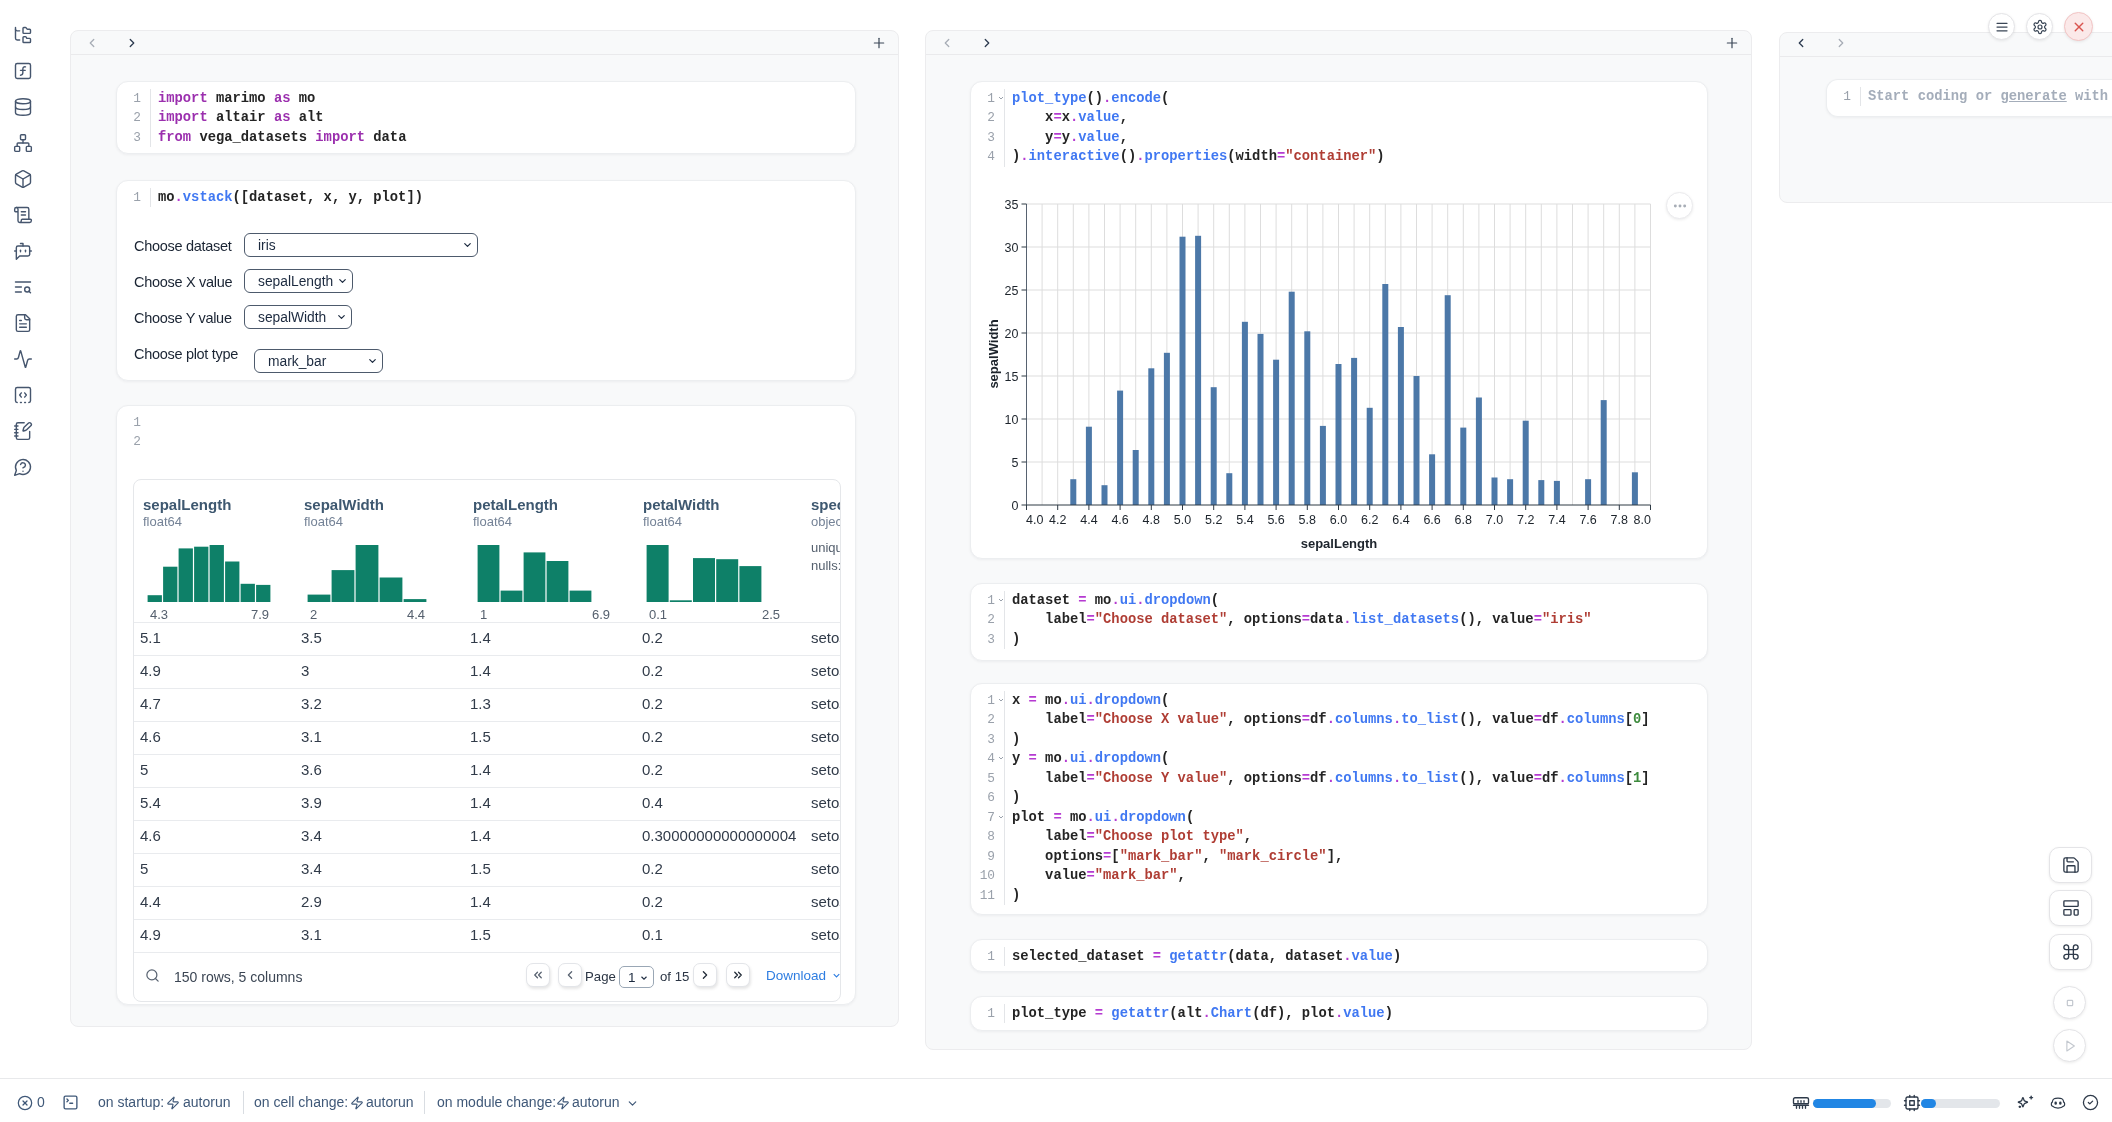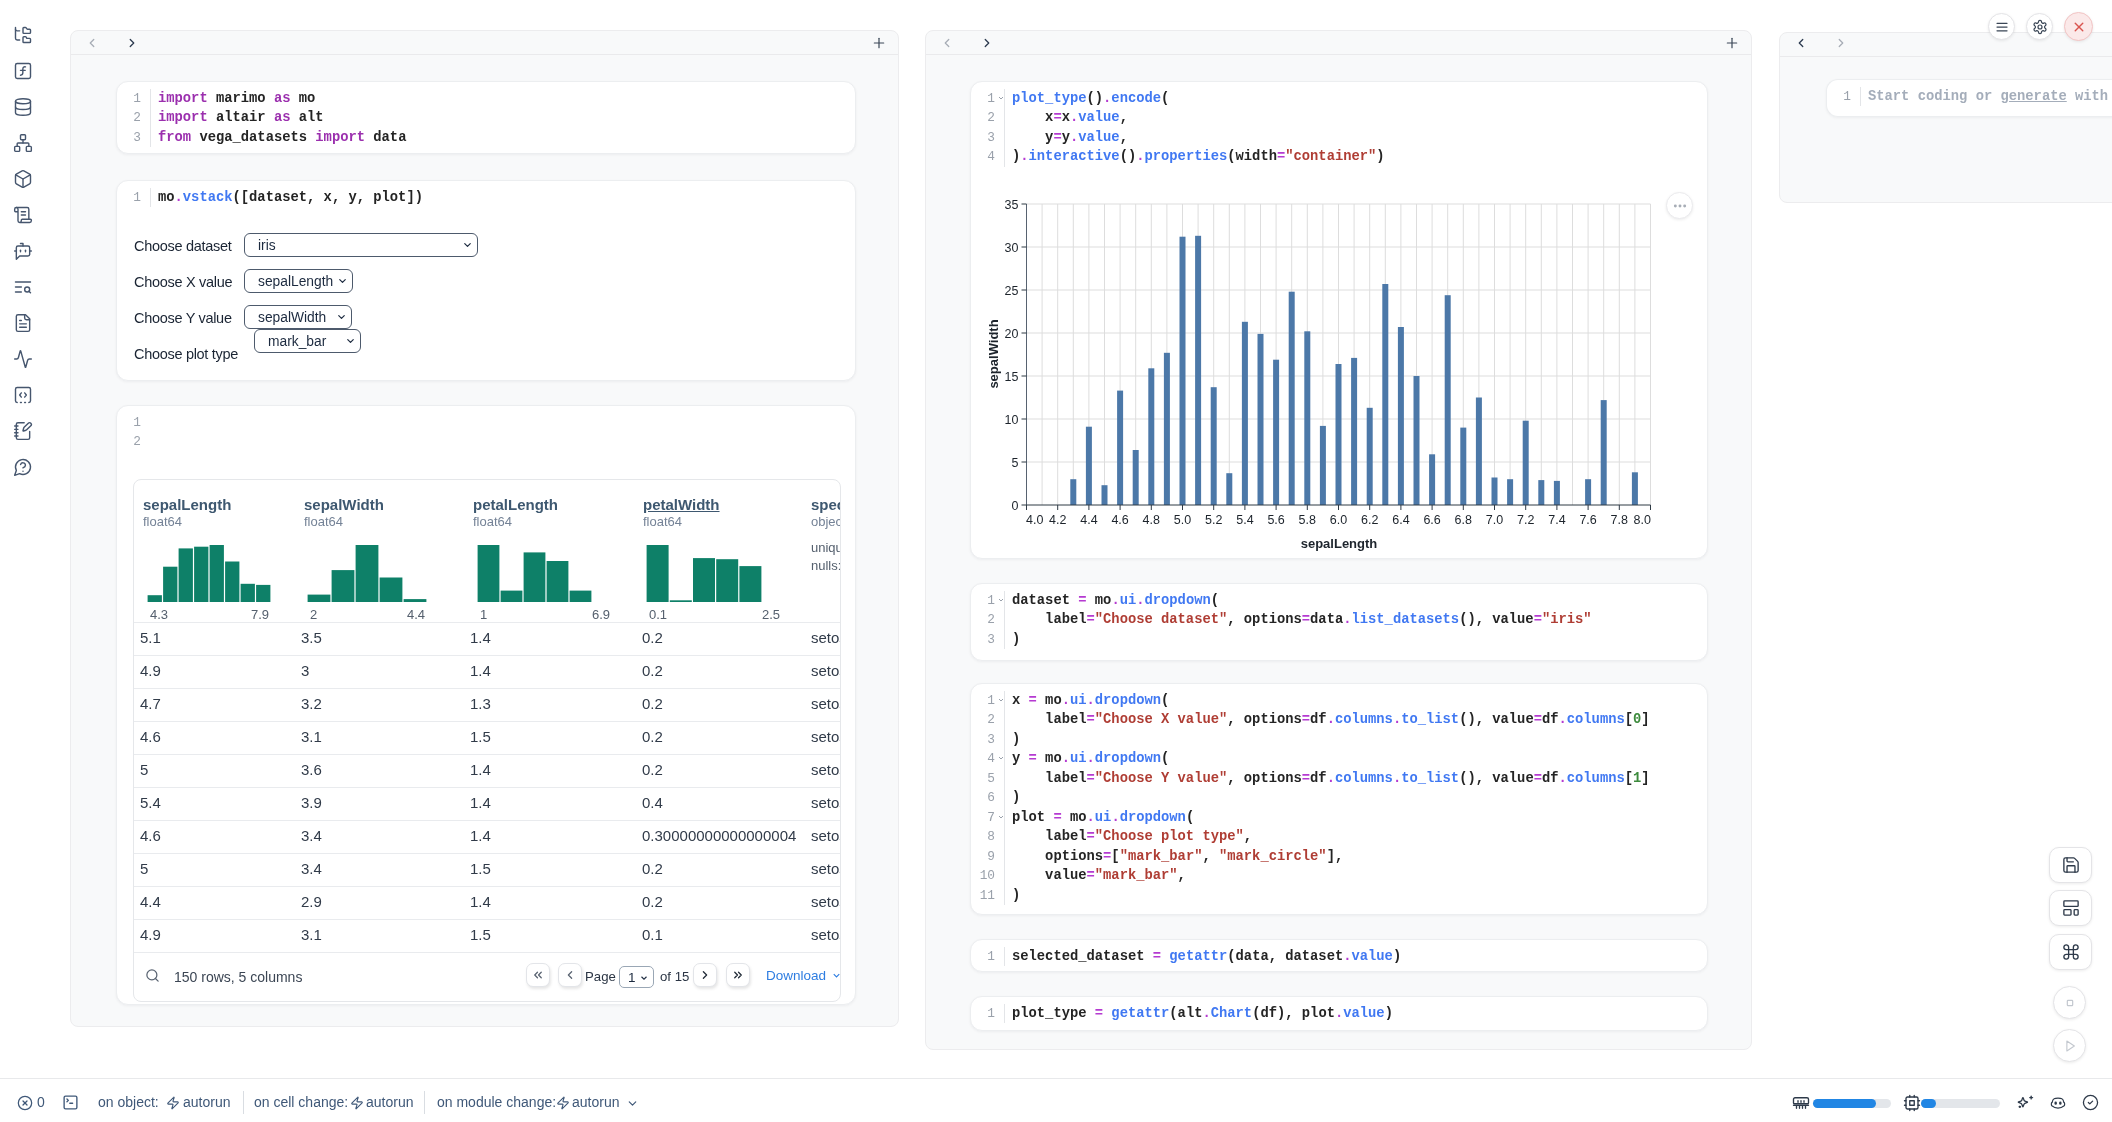--- a/index.html
+++ b/index.html
@@ -176,37 +176,37 @@
       </svg>
     </div>
     <div class="ulabel" style="left:17px;top:129px;">Choose Y value</div>
     <div class="selbox" style="left:127px;top:124px;width:108px;height:23.5px;">
       <span>sepalWidth</span>
       <svg width="11" height="11" viewBox="0 0 24 24" fill="none" stroke="#1c2a3f" stroke-width="2.6" stroke-linecap="round" stroke-linejoin="round">
         <path d="m6 9 6 6 6-6"></path>
       </svg>
     </div>
     <div class="ulabel" style="left:17px;top:165px;">Choose plot type</div>
-    <div class="selbox" style="left:137px;top:148px;width:107px;height:23.5px;">
+    <div class="selbox" style="left:137px;top:168px;width:129px;height:23.5px;">
       <span>mark_bar</span>
       <svg width="11" height="11" viewBox="0 0 24 24" fill="none" stroke="#1c2a3f" stroke-width="2.6" stroke-linecap="round" stroke-linejoin="round">
         <path d="m6 9 6 6 6-6"></path>
       </svg>
     </div>
   </div>
 <div class="cell" style="left:116px;top:405px;width:740px;height:600px;">
     <div class="lns" style="left:0;top:6.7px;width:24px;">1<br>2</div>
     <div class="abs" style="left:16px;top:73px;width:708px;height:523px;border:1px solid #e5e7ea;border-radius:8px;overflow:hidden;background:#fff;">
       <div class="hname" style="left:9px;top:16px;">sepalLength</div>
       <div class="htype" style="left:9px;top:34px;">float64</div>
       <div class="hname" style="left:170px;top:16px;">sepalWidth</div>
       <div class="htype" style="left:170px;top:34px;">float64</div>
       <div class="hname" style="left:339px;top:16px;">petalLength</div>
       <div class="htype" style="left:339px;top:34px;">float64</div>
-      <div class="hname" style="left:509px;top:16px;text-decoration:underline;">petalWidth</div>
+      <div class="hname" style="left:509px;top:16px;">petalWidth</div>
       <div class="htype" style="left:509px;top:34px;">float64</div>
       <div class="hname" style="left:677px;top:16px;">species</div>
       <div class="htype" style="left:677px;top:34px;">object</div>
       <svg class="abs" style="left:13px;top:65px" width="124" height="57">
         <rect x="0.6" y="50.2" width="14.3" height="6.8" fill="#0e8068"></rect>
         <rect x="16.1" y="21.7" width="14.3" height="35.3" fill="#0e8068"></rect>
         <rect x="31.6" y="3.4" width="14.3" height="53.6" fill="#0e8068"></rect>
         <rect x="47.1" y="1.7" width="14.3" height="55.3" fill="#0e8068"></rect>
         <rect x="62.6" y="0.0" width="14.3" height="57.0" fill="#0e8068"></rect>
         <rect x="78.1" y="16.5" width="14.3" height="40.5" fill="#0e8068"></rect>
@@ -586,21 +586,21 @@
     <circle cx="12" cy="12" r="10"></circle>
     <path d="m15 9-6 6"></path>
     <path d="m9 9 6 6"></path>
   </svg>
 <div class="sb" style="left:37px;top:1094px;">0</div>
 <svg class="abs" style="left:62px;top:1094px" width="17" height="17" viewBox="0 0 24 24" fill="none" stroke="#3f5878" stroke-width="1.9" stroke-linecap="round" stroke-linejoin="round">
     <path d="m7 11 2-2-2-2"></path>
     <path d="M11 13h4"></path>
     <rect x="3" y="3" width="18" height="18" rx="2"></rect>
   </svg>
-<div class="sb" style="left:98px;top:1094px;">on object:</div>
+<div class="sb" style="left:98px;top:1094px;">on startup:</div>
 <svg class="abs" style="left:166px;top:1096px" width="14" height="14" viewBox="0 0 24 24" fill="none" stroke="#3f5878" stroke-width="1.9" stroke-linecap="round" stroke-linejoin="round">
     <path d="M4 14a1 1 0 0 1-.78-1.63l9.9-10.2a.5.5 0 0 1 .86.46l-1.92 6.02A1 1 0 0 0 13 10h7a1 1 0 0 1 .78 1.63l-9.9 10.2a.5.5 0 0 1-.86-.46l1.92-6.02A1 1 0 0 0 11 14z"></path>
   </svg>
 <div class="sb" style="left:183px;top:1094px;">autorun</div>
 <div class="abs" style="left:243px;top:1091px;width:1px;height:23px;background:#d9dde2;"></div>
 <div class="sb" style="left:254px;top:1094px;">on cell change:</div>
 <svg class="abs" style="left:350px;top:1096px" width="14" height="14" viewBox="0 0 24 24" fill="none" stroke="#3f5878" stroke-width="1.9" stroke-linecap="round" stroke-linejoin="round">
     <path d="M4 14a1 1 0 0 1-.78-1.63l9.9-10.2a.5.5 0 0 1 .86.46l-1.92 6.02A1 1 0 0 0 13 10h7a1 1 0 0 1 .78 1.63l-9.9 10.2a.5.5 0 0 1-.86-.46l1.92-6.02A1 1 0 0 0 11 14z"></path>
   </svg>
 <div class="sb" style="left:366px;top:1094px;">autorun</div>

